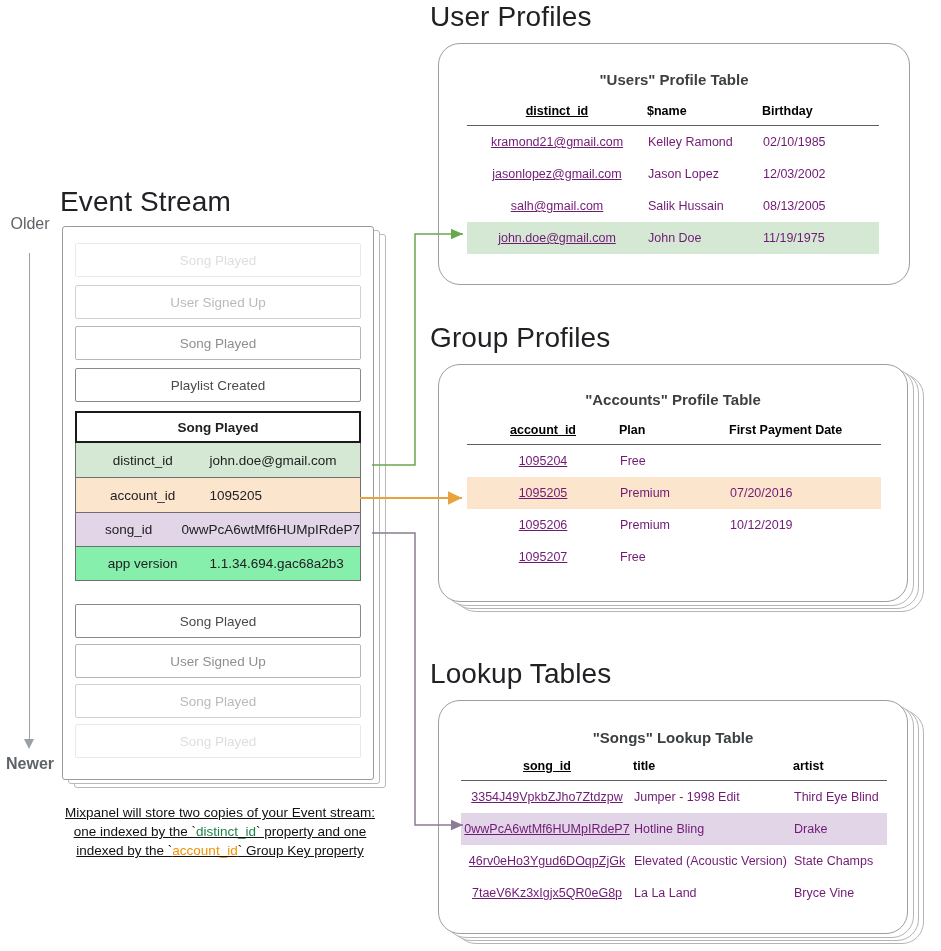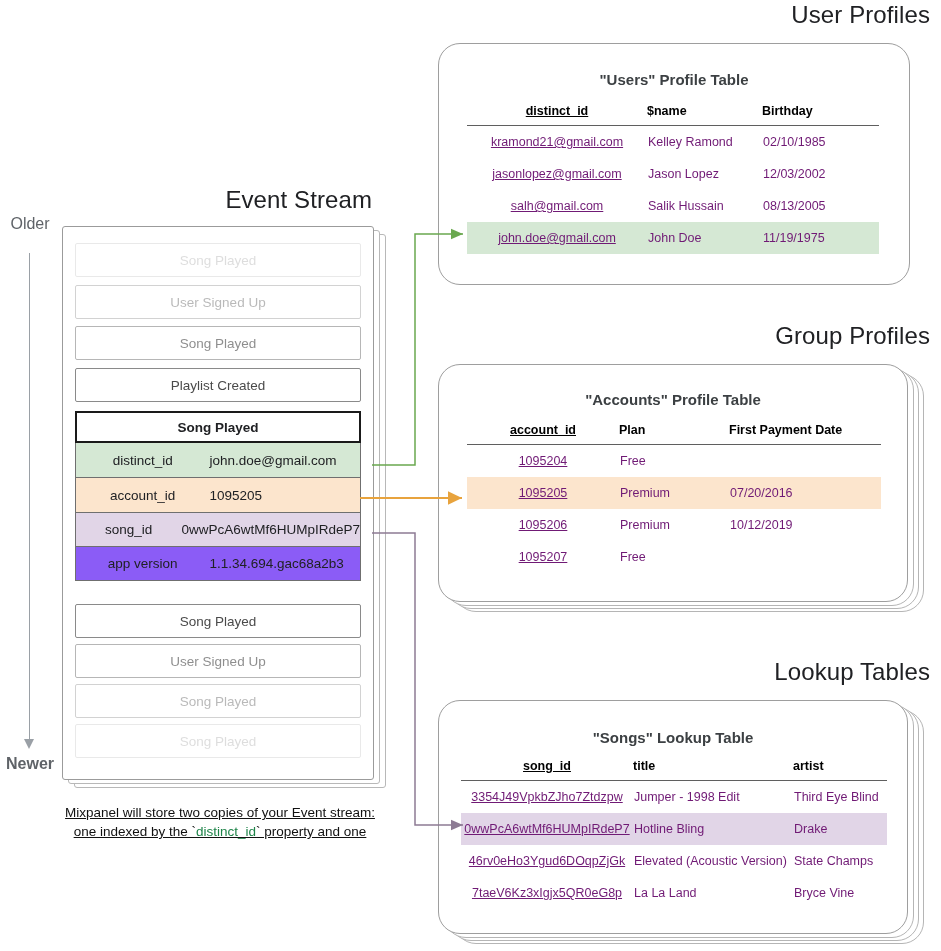--- a/index.html
+++ b/index.html
@@ -6,21 +6,21 @@
   body{
     width:941px;height:951px;position:relative;overflow:hidden;
     font-family:"Liberation Sans","DejaVu Sans",sans-serif;
     color:#1a1a1a;
     -webkit-font-smoothing:antialiased;
   }
   .abs{position:absolute;}
 
   
   .section-title{
-    font-size:24px;font-weight:400;color:#202124;text-align:right;
+    font-size:28px;font-weight:400;color:#202124;text-align:left;
     letter-spacing:.1px;white-space:nowrap;
   }
 
   
   #timeline{left:0;top:215px;width:60px;height:570px;}
   #timeline .tl-label{
     position:absolute;left:0;width:60px;text-align:center;
     font-size:16px;color:#5f6368;
   }
   #timeline .tl-line{
@@ -138,21 +138,21 @@
         <span class="v">john.doe@gmail.com</span>
       </div>
       <div class="ev-row" style="height:35px;background:#fce5cd;">
         <span class="k">account_id</span>
         <span class="v">1095205</span>
       </div>
       <div class="ev-row" style="height:34px;background:#e1d5e7;">
         <span class="k">song_id</span>
         <span class="v">0wwPcA6wtMf6HUMpIRdeP7</span>
       </div>
-      <div class="ev-row" style="height:34px;background:#8b5cf6;">
+      <div class="ev-row" style="height:34px;background:#86efac;">
         <span class="k">app version</span>
         <span class="v">1.1.34.694.gac68a2b3</span>
       </div>
     </div>
 
     <div class="ev-card" style="top:377px;width:286px;height:34px;opacity:1;">
       <span>Song Played</span>
     </div>
     <div class="ev-card" style="top:417px;width:286px;height:34px;opacity:.62;">
       <span>User Signed Up</span>
@@ -163,20 +163,23 @@
     <div class="ev-card" style="top:497px;width:286px;height:34px;opacity:.18;">
       <span>Song Played</span>
     </div>
   </div>
 </div>
 
 <div id="caption" style="left:40px;top:803px;width:360px;">
   <div>Mixpanel will store two copies of your Event stream:</div>
   <div>
     <span>one indexed by the `</span><span class="green">distinct_id</span><span>` property and one</span>
+  </div>
+  <div>
+    <span>indexed by the `</span><span class="orange">account_id</span><span>` Group Key property</span>
   </div>
 </div>
 
 <div class="section-title abs" style="left:430px;top:1px;width:500px;">User Profiles</div>
 
 <div class="stack-shell" style="left:438px;top:43px;width:482px;height:244px;">
   <div class="stack-top" style="width:470px;height:240px;">
     <div class="tbl-title" style="top:27px;">"Users" Profile Table</div>
     <table class="dtable" style="left:28px;top:60px;width:412px;">
       <colgroup>

